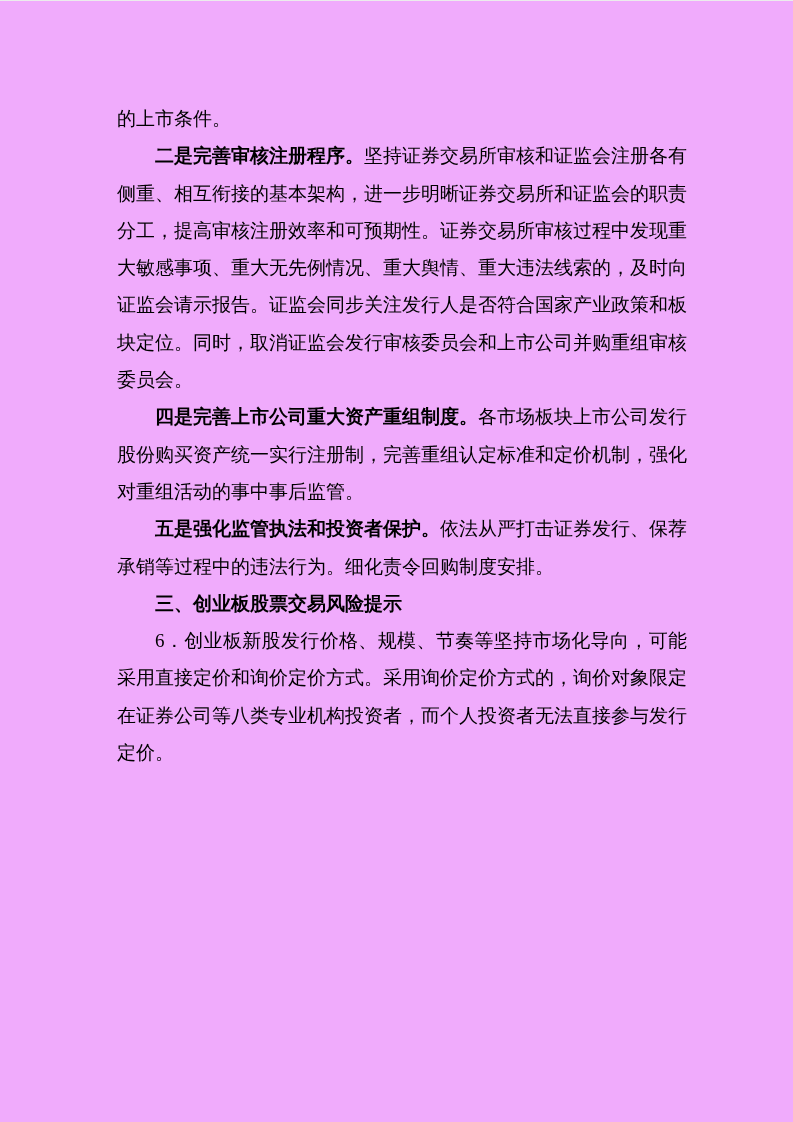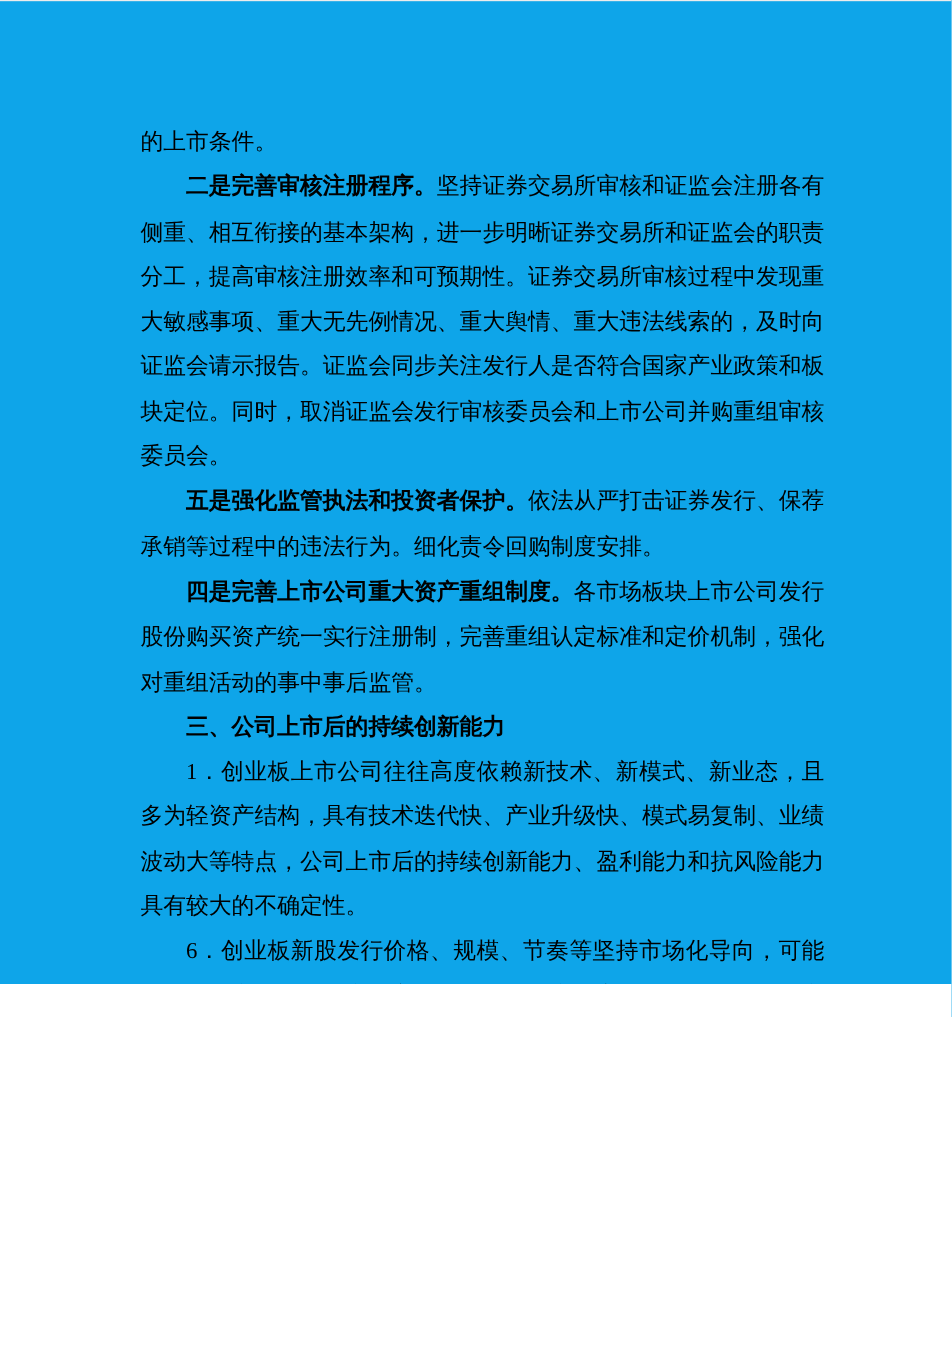--- a/index.html
+++ b/index.html
@@ -9,22 +9,22 @@
   body {
     width: 793px;
     height: 1122px;
     background: #ffffff;
     font-family: "Liberation Serif", "DejaVu Serif", serif;
     color: #000000;
   }
   .page {
     position: relative;
     width: 793px;
-    height: 820px;
-    background: #0ea5e9;
+    height: 1122px;
+    background: #f0abfc;
     overflow: hidden;
     box-sizing: border-box;
     border-top: 1px solid #ececec;
   }
   .content {
     position: absolute;
     left: 117px;
     top: 99px;
     width: 570px;
   }
@@ -40,29 +40,27 @@
   p.para.indent {
     text-indent: 2em;
   }
   p.para.heading {
     font-weight: bold;
     text-align: left;
     font-family: "Liberation Sans", "DejaVu Sans", sans-serif;
   }
   p.para strong {
     font-weight: bold;
-    font-family: Liberation Mono, monospace;
   }
 </style>
 </head>
 <body>
 
 <div class="page">
   <div class="content" id="doc-content">
       <p class="para">的上市条件。</p>
       <p class="para indent"><strong>二是完善审核注册程序。</strong>坚持证券交易所审核和证监会注册各有侧重、相互衔接的基本架构，进一步明晰证券交易所和证监会的职责分工，提高审核注册效率和可预期性。证券交易所审核过程中发现重大敏感事项、重大无先例情况、重大舆情、重大违法线索的，及时向证监会请示报告。证监会同步关注发行人是否符合国家产业政策和板块定位。同时，取消证监会发行审核委员会和上市公司并购重组审核委员会。</p>
+      <p class="para indent"><strong>四是完善上市公司重大资产重组制度。</strong>各市场板块上市公司发行股份购买资产统一实行注册制，完善重组认定标准和定价机制，强化对重组活动的事中事后监管。</p>
       <p class="para indent"><strong>五是强化监管执法和投资者保护。</strong>依法从严打击证券发行、保荐承销等过程中的违法行为。细化责令回购制度安排。</p>
-      <p class="para indent"><strong>四是完善上市公司重大资产重组制度。</strong>各市场板块上市公司发行股份购买资产统一实行注册制，完善重组认定标准和定价机制，强化对重组活动的事中事后监管。</p>
-      <p class="para indent heading">三、公司上市后的持续创新能力</p>
-      <p class="para indent">1．创业板上市公司往往高度依赖新技术、新模式、新业态，且多为轻资产结构，具有技术迭代快、产业升级快、模式易复制、业绩波动大等特点，公司上市后的持续创新能力、盈利能力和抗风险能力具有较大的不确定性。</p>
+      <p class="para indent heading">三、创业板股票交易风险提示</p>
       <p class="para indent">6．创业板新股发行价格、规模、节奏等坚持市场化导向，可能采用直接定价和询价定价方式。采用询价定价方式的，询价对象限定在证券公司等八类专业机构投资者，而个人投资者无法直接参与发行定价。</p>
     </div>
 </div>
 
 </body></html>

